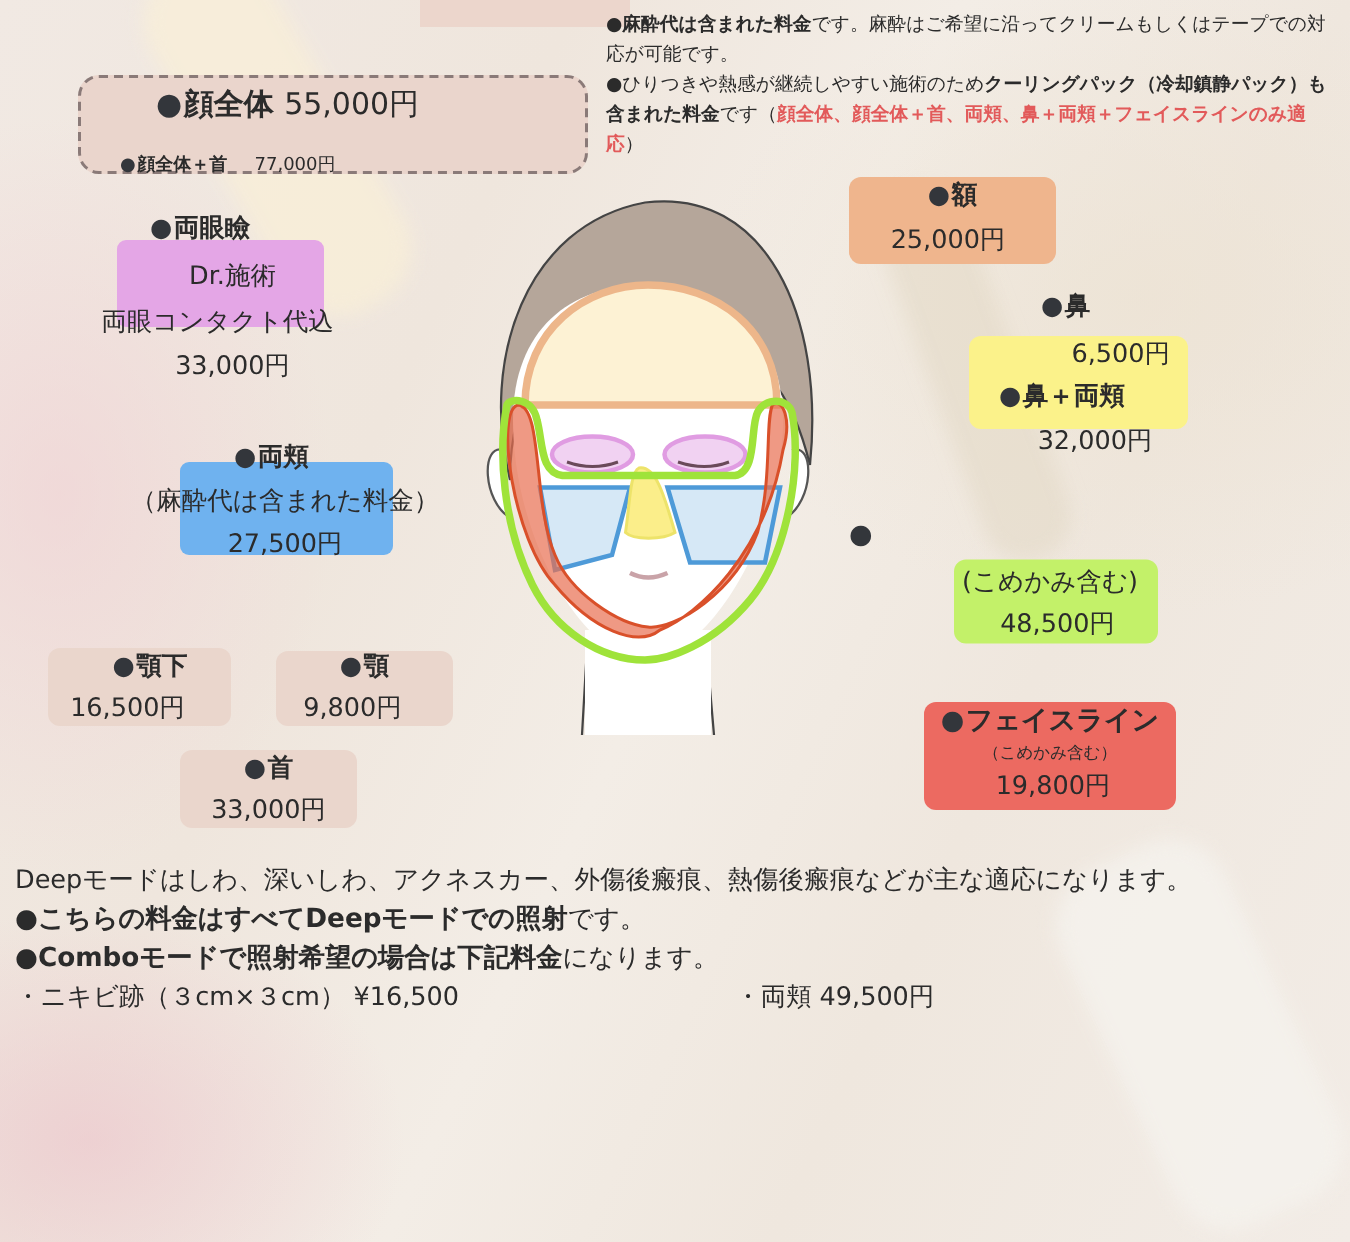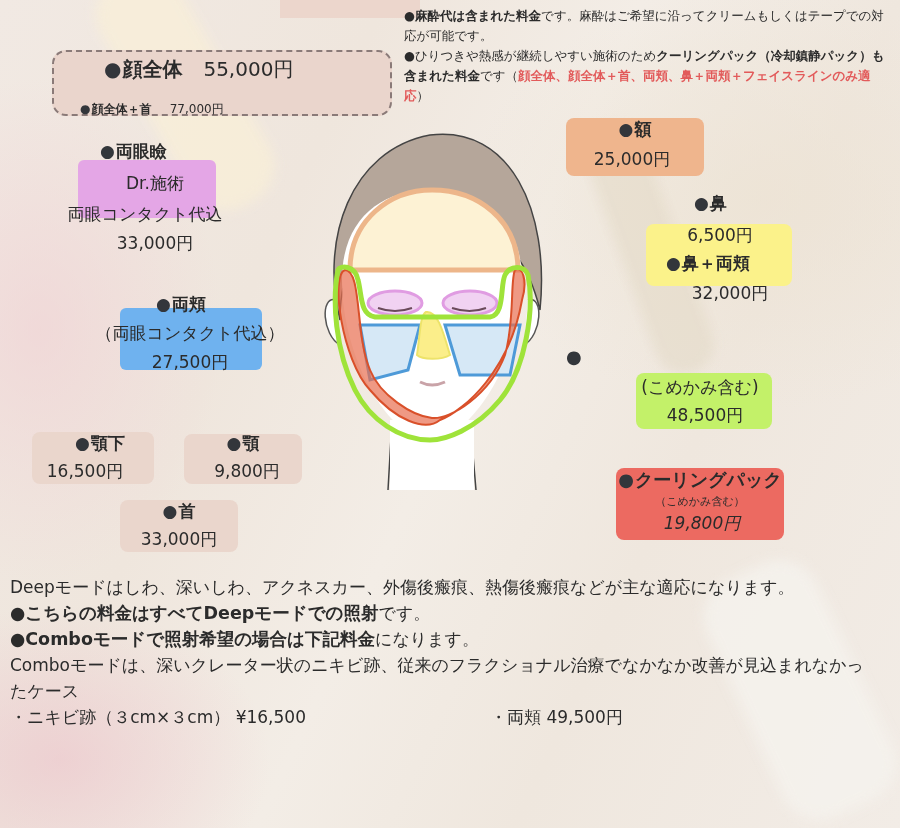--- a/index.html
+++ b/index.html
@@ -40,89 +40,89 @@
     <span class="bold">●麻酔代は含まれた料金</span><span>です。麻酔はご希望に沿ってクリームもしくはテープでの対応が可能です。</span>
   </div>
   <div>
     <span>●ひりつきや熱感が継続しやすい施術のため</span><span class="bold">クーリングパック（冷却鎮静パック）も含まれた料金</span><span>です（</span><span class="red">顔全体、顔全体＋首、両頬、鼻＋両頬＋フェイスラインのみ適応</span><span>）</span>
   </div>
 </div>
 
 <div class="box" style="left:52px;top:50px;width:336px;height:62px;background:#ead5cc;border:2px dashed #8a7a78;border-radius:14px;"></div>
 <div class="lbl b" style="left:104px;top:56px;font-size:20px;">
   <span class="dot"></span><span>顔全体</span>
-  <span style="font-weight:normal;margin-left:14px;">55,000円</span>
+  <span style="font-weight:normal;">55,000円</span>
 </div>
 <div class="lbl b" style="left:80px;top:101px;font-size:12px;">
   <span class="dot"></span><span>顔全体＋首</span>
   <span style="font-weight:normal;margin-left:14px;">77,000円</span>
 </div>
 
 <div class="box" style="left:78px;top:160px;width:138px;height:58px;background:#e4a6e6;border-radius:6px;"></div>
 <div class="lbl b" style="left:100px;top:140px;">
   <span class="dot"></span><span>両眼瞼</span>
 </div>
 <div class="lbl" style="left:110px;top:172px;width:90px;">Dr.施術</div>
 <div class="lbl" style="left:40px;top:203px;width:210px;">両眼コンタクト代込</div>
 <div class="lbl" style="left:100px;top:232px;width:110px;">33,000円</div>
 
 <div class="box" style="left:120px;top:308px;width:142px;height:62px;background:#6fb2ef;border-radius:6px;"></div>
 <div class="lbl b" style="left:156px;top:293px;">
   <span class="dot"></span><span>両頬</span>
 </div>
-<div class="lbl" style="left:80px;top:322px;width:220px;">（両眼コンタクト代込）</div>
+<div class="lbl" style="left:80px;top:322px;width:220px;">（麻酔代は含まれた料金）</div>
 <div class="lbl" style="left:130px;top:351px;width:120px;">27,500円</div>
 
 <div class="box" style="left:32px;top:432px;width:122px;height:52px;background:#ead6cc;"></div>
 <div class="lbl b" style="left:39px;top:432px;width:122px;">
   <span class="dot"></span><span>顎下</span>
 </div>
 <div class="lbl" style="left:32px;top:460px;width:106px;">16,500円</div>
 
 <div class="box" style="left:184px;top:434px;width:118px;height:50px;background:#ead6cc;"></div>
 <div class="lbl b" style="left:184px;top:432px;width:118px;">
   <span class="dot"></span><span>顎</span>
 </div>
-<div class="lbl" style="left:184px;top:460px;width:102px;margin-left:12px;">9,800円</div>
+<div class="lbl" style="left:184px;top:460px;width:102px;">9,800円</div>
 
 <div class="box" style="left:120px;top:500px;width:118px;height:52px;background:#ead6cc;"></div>
 <div class="lbl b" style="left:120px;top:500px;width:118px;">
   <span class="dot"></span><span>首</span>
 </div>
 <div class="lbl" style="left:120px;top:528px;width:118px;">33,000円</div>
 
 <div class="box" style="left:566px;top:118px;width:138px;height:58px;background:#efb58d;"></div>
 <div class="lbl b" style="left:566px;top:118px;width:138px;">
   <span class="dot"></span><span>額</span>
 </div>
 <div class="lbl" style="left:566px;top:148px;width:132px;">25,000円</div>
 
 <div class="box" style="left:646px;top:224px;width:146px;height:62px;background:#fbf28a;"></div>
 <div class="lbl b" style="left:694px;top:192px;">
   <span class="dot"></span><span>鼻</span>
 </div>
-<div class="lbl" style="left:660px;top:224px;width:120px;">6,500円</div>
+<div class="lbl" style="left:660px;top:224px;width:120px;text-align:right;">6,500円</div>
 <div class="lbl b" style="left:666px;top:252px;">
   <span class="dot"></span><span>鼻＋両頬</span>
 </div>
 <div class="lbl" style="left:660px;top:282px;width:140px;">32,000円</div>
 
 <div class="box" style="left:636px;top:373px;width:136px;height:56px;background:#c3f169;"></div>
 <div class="lbl b" style="left:566px;top:346px;font-size:18px;">
   <span class="dot"></span>
 </div>
 <div class="lbl" style="left:620px;top:376px;width:160px;">(こめかみ含む)</div>
 <div class="lbl" style="left:640px;top:404px;width:130px;">48,500円</div>
 
 <div class="box" style="left:616px;top:468px;width:168px;height:72px;background:#ec6a61;"></div>
 <div class="lbl b" style="left:616px;top:468px;width:168px;font-size:18px;">
-  <span class="dot"></span><span>クーリングパック</span>
+  <span class="dot"></span><span>フェイスライン</span>
 </div>
 <div class="lbl" style="left:616px;top:494px;width:168px;font-size:11px;">（こめかみ含む）</div>
-<div class="lbl" style="left:616px;top:512px;width:172px;font-style:italic;">19,800円</div>
+<div class="lbl" style="left:616px;top:512px;width:172px;">19,800円</div>
 
 <svg class="abs" style="left:300px;top:120px;" width="260" height="370" viewBox="0 0 260 370">
 
   <path d="M40 200 C20 120 50 30 130 15 C210 5 250 90 240 190 C230 150 210 100 130 95 C60 95 40 150 40 200 Z" fill="#b5a69a" stroke="#444" stroke-width="1.5"></path>
 
   <path d="M36 180 C20 175 22 215 40 225" fill="#fff" stroke="#555" stroke-width="1.5"></path>
   <path d="M228 180 C244 175 242 215 224 225" fill="#fff" stroke="#555" stroke-width="1.5"></path>
 
   <path d="M92 300 L88 370 M170 300 L176 370" stroke="#444" stroke-width="1.5" fill="none"></path>
   <rect x="90" y="300" width="84" height="70" fill="#fff"></rect>
@@ -145,18 +145,17 @@
 
   <path d="M45 150 C30 155 42 240 70 270 C95 300 125 312 140 300 C165 290 210 250 222 180 C228 160 222 145 215 150 C210 160 215 200 205 235 C190 275 150 300 132 298 C112 296 80 275 70 250 C55 215 62 150 45 150 Z" fill="rgba(232,110,80,0.7)" stroke="#d9502a" stroke-width="2"></path>
 
   <path d="M38 150 C40 145 55 145 58 160 C62 175 60 195 75 197 L190 197 C205 195 200 165 205 155 C210 145 225 145 228 155 C235 190 225 250 200 280 C175 310 145 320 130 320 C100 320 70 300 55 270 C35 230 32 180 38 150 Z" fill="none" stroke="#9fe33a" stroke-width="5"></path>
 </svg>
 
 <div class="bottom">
   <div style="width:860px;">Deepモードはしわ、深いしわ、アクネスカー、外傷後瘢痕、熱傷後瘢痕などが主な適応になります。</div>
   <div><span class="h">●こちらの料金はすべてDeepモードでの照射</span><span>です。</span></div>
   <div><span class="h">●Comboモードで照射希望の場合は下記料金</span><span>になります。</span></div>
-  <div style="width:860px;">Comboモードは、深いクレーター状のニキビ跡、従来のフラクショナル治療でなかなか改善が見込まれなかったケース</div>
   <div style="position:relative;height:26px;">
     <span style="position:absolute;left:0;">・ニキビ跡（３cm×３cm） ¥16,500</span>
     <span style="position:absolute;left:480px;">・両頬 49,500円</span>
   </div>
 </div>
 
 </body></html>

